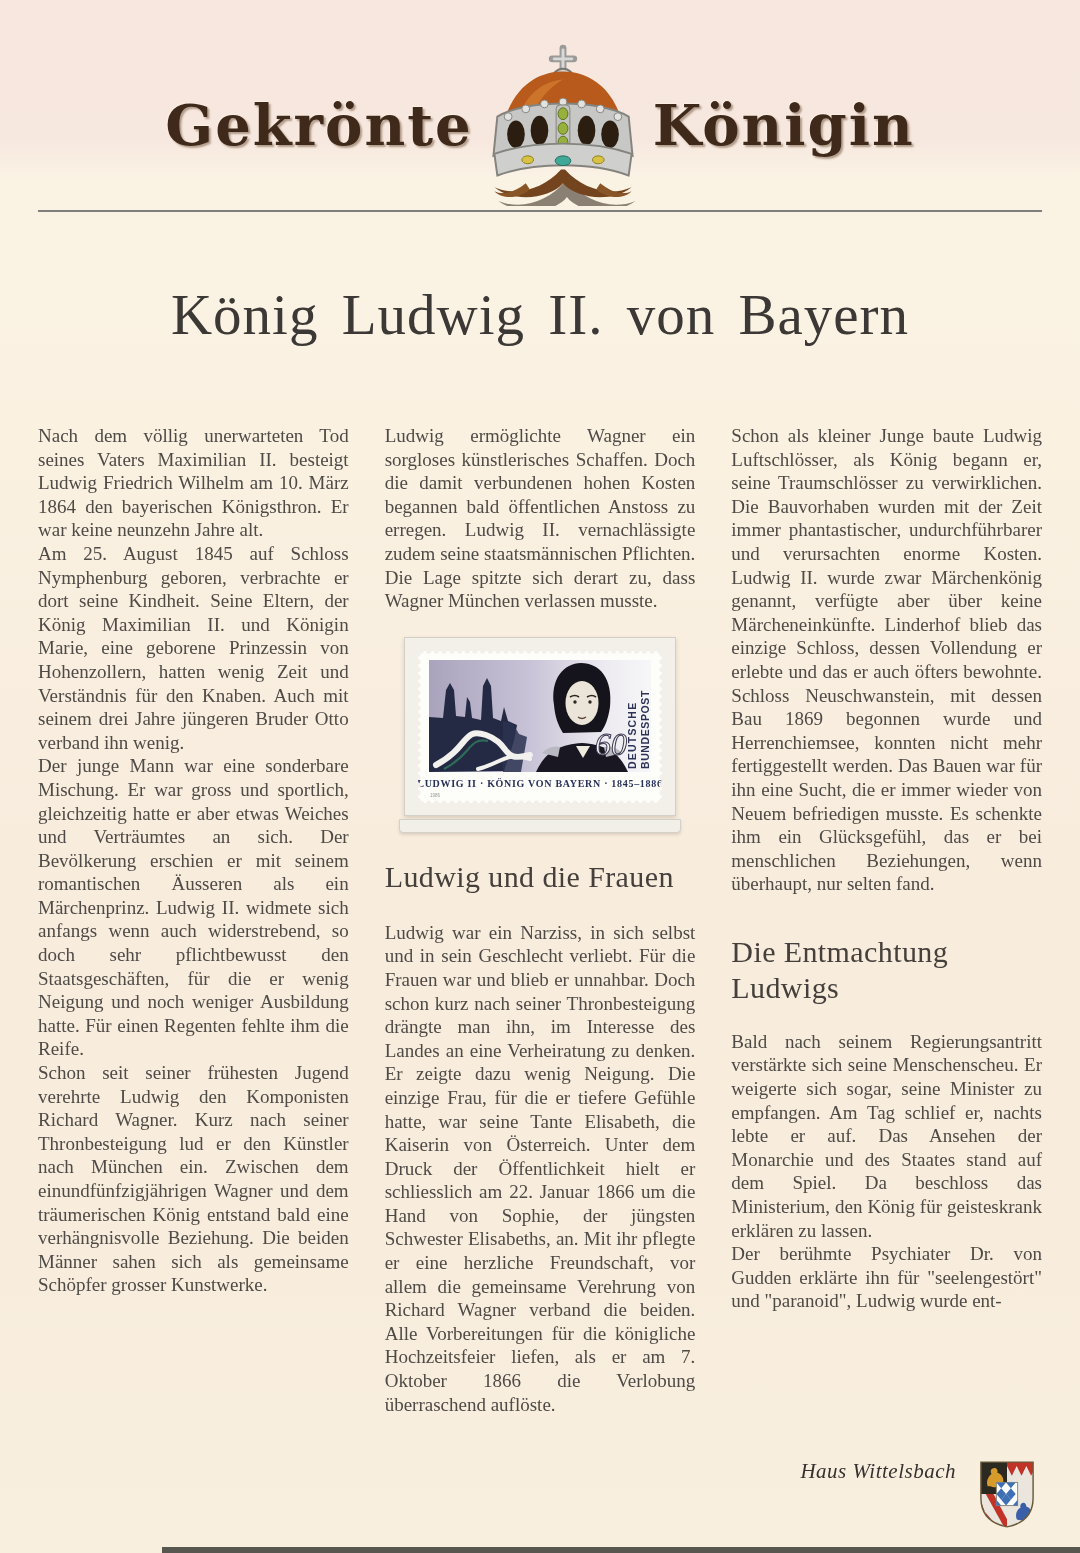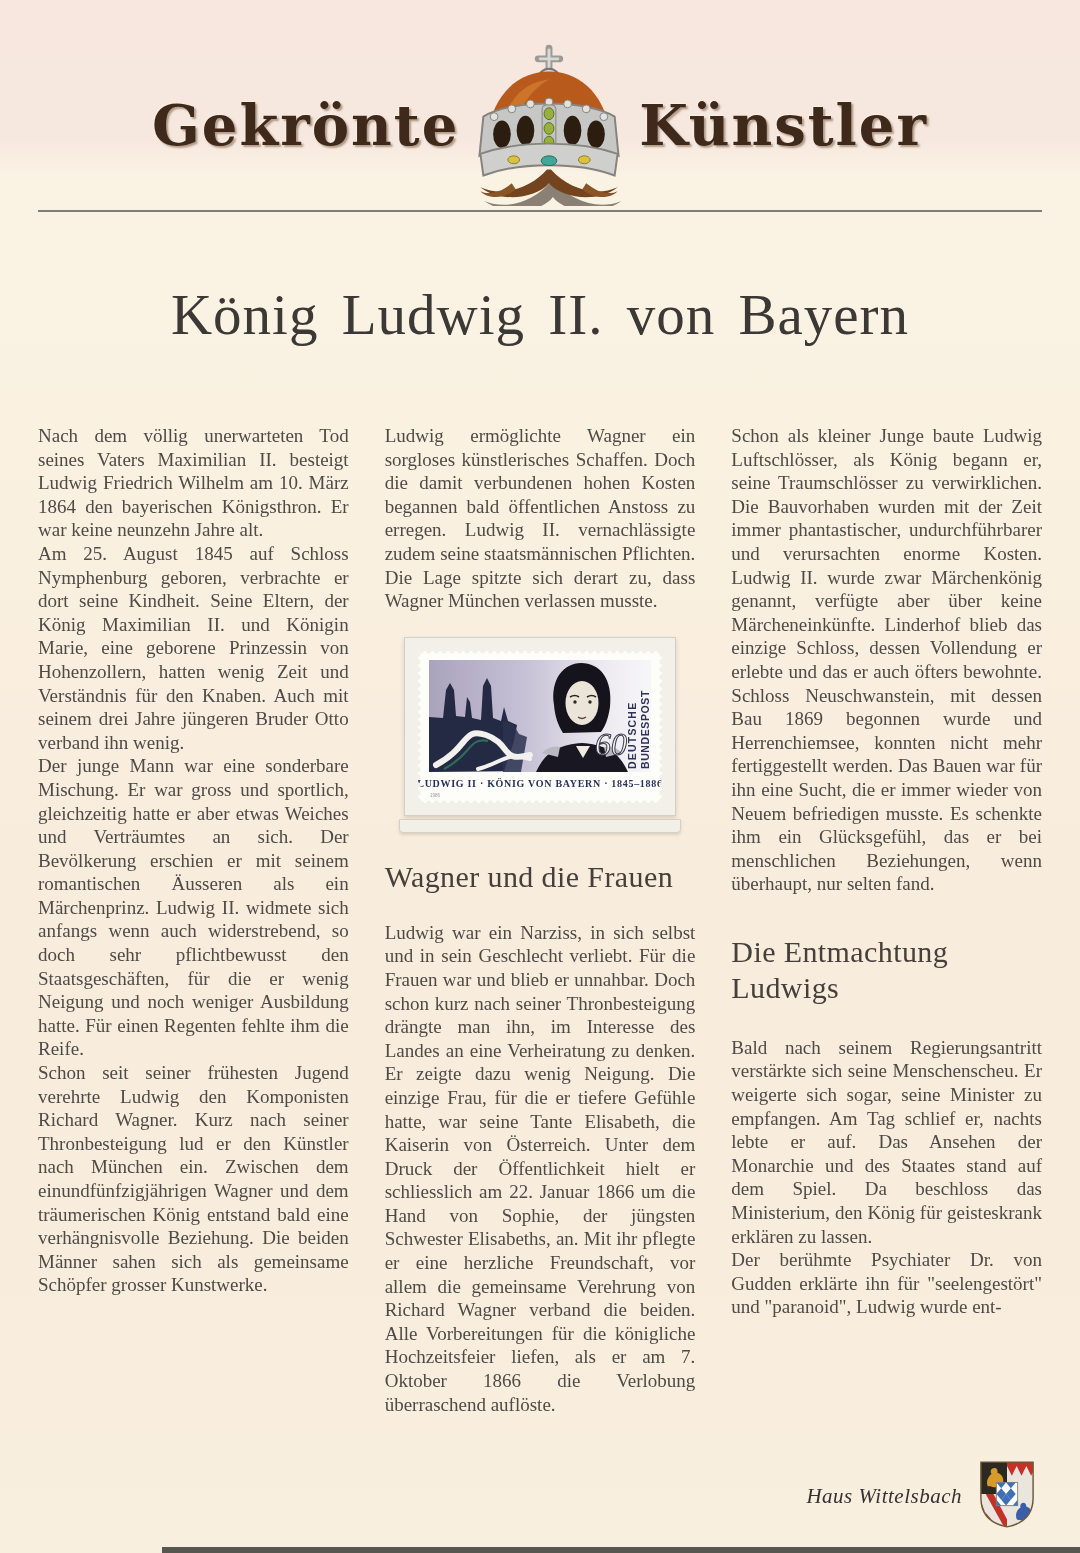--- a/index.html
+++ b/index.html
@@ -48,39 +48,39 @@
     font-size:19px;line-height:23.6px;color:#4e4a46;
   }
   .col h2{
     margin:0;font-weight:400;font-family:"Liberation Serif", serif;
     font-size:30px;line-height:36px;color:#45403c;letter-spacing:.4px;
   }
   .col1 h2{margin-top:72px;margin-bottom:46px;}
   .col2 h2{margin-top:26px;margin-bottom:26px;}
   .col2 .after-heading{margin-top:2px;}
   .col3 .h-first{margin-bottom:32px;}
-  .col3 .h-second{margin-top:38px;margin-bottom:30px;}
+  .col3 .h-second{margin-top:38px;margin-bottom:24px;}
   .col3 .para-follow{margin-top:0;}
   
   .stamp-mount{width:282px;margin:24px auto 0;}
   .stamp-card{
     width:244px;margin:0 auto;background:#f3f0ea;
     border:1px solid #d3d0c8;padding:13px 13px 12px;
     box-shadow:0 2px 4px rgba(80,60,40,.18);
   }
   .stamp-card svg{display:block;}
   .stamp-mount-base{
     width:280px;height:12px;margin:3px auto 0;
     background:#f2efe9;border:1px solid #d3d0c8;border-radius:0 0 4px 4px;
     box-shadow:0 2px 3px rgba(80,60,40,.15);
   }
   
   .footer{
     position:absolute;right:44px;bottom:20px;
-    display:flex;align-items:center;gap:16px;
+    display:flex;gap:22px;
   }
   .footer-label{
     font-style:italic;font-size:21px;color:#343130;letter-spacing:.5px;
   }
   .scan-edge{
     position:absolute;left:162px;right:0;bottom:0;height:6px;
     background:#57564f;
   }
 </style>
 </head>
@@ -126,21 +126,21 @@
         <ellipse cx="100" cy="71" rx="5" ry="6" fill="#97b13c" stroke="#5c7420"></ellipse>
         <ellipse cx="100" cy="86" rx="5" ry="6" fill="#97b13c" stroke="#5c7420"></ellipse>
         <ellipse cx="100" cy="100" rx="5" ry="6" fill="#97b13c" stroke="#5c7420"></ellipse>
 
         <path d="M30,112 C70,98 130,98 170,112 L167,134 C130,120 70,120 33,134 Z" fill="#cfcfcd" stroke="#84837d" stroke-width="2"></path>
         <ellipse cx="100" cy="119" rx="8" ry="5" fill="#3fa896" stroke="#2a6e60"></ellipse>
         <ellipse cx="64" cy="118" rx="6" ry="4" fill="#d7c244" stroke="#8f7d1e"></ellipse>
         <ellipse cx="136" cy="118" rx="6" ry="4" fill="#d7c244" stroke="#8f7d1e"></ellipse>
       </svg>
     </span>
-    <span class="logo-word">Künstler</span>
+    <span class="logo-word">Königin</span>
   </div>
 
   <div class="head-rule"></div>
 
   <div class="page-title">König Ludwig II. von Bayern</div>
 
   <div class="columns">
 
     <div class="col col1">
       <p>Nach dem völlig unerwarteten Tod seines Vaters Maximilian II. besteigt Ludwig Friedrich Wilhelm am 10. März 1864 den bayerischen Königsthron. Er war keine neunzehn Jahre alt.</p>
@@ -200,21 +200,21 @@
               <line x1="3" y1="0" x2="244" y2="0"></line>
               <line x1="3" y1="152" x2="244" y2="152"></line>
               <line x1="0" y1="3" x2="0" y2="152"></line>
               <line x1="244" y1="3" x2="244" y2="152"></line>
             </g>
           </svg>
         </div>
         <div class="stamp-mount-base"></div>
       </div>
 
-      <h2>Wagner und die Frauen</h2>
+      <h2>Ludwig und die Frauen</h2>
       <p class="after-heading">Ludwig war ein Narziss, in sich selbst und in sein Geschlecht verliebt. Für die Frauen war und blieb er unnahbar. Doch schon kurz nach seiner Thronbesteigung drängte man ihn, im Interesse des Landes an eine Verheiratung zu denken. Er zeigte dazu wenig Neigung. Die einzige Frau, für die er tiefere Gefühle hatte, war seine Tante Elisabeth, die Kaiserin von Österreich. Unter dem Druck der Öffentlichkeit hielt er schliesslich am 22. Januar 1866 um die Hand von Sophie, der jüngsten Schwester Elisabeths, an. Mit ihr pflegte er eine herzliche Freundschaft, vor allem die gemeinsame Verehrung von Richard Wagner verband die beiden. Alle Vorbereitungen für die königliche Hochzeitsfeier liefen, als er am 7. Oktober 1866 die Verlobung überraschend auflöste.</p>
     </div>
 
     <div class="col col3">
       <p>Schon als kleiner Junge baute Ludwig Luftschlösser, als König begann er, seine Traumschlösser zu verwirklichen. Die Bauvorhaben wurden mit der Zeit immer phantastischer, undurchführbarer und verursachten enorme Kosten. Ludwig II. wurde zwar Märchenkönig genannt, verfügte aber über keine Märcheneinkünfte. Linderhof blieb das einzige Schloss, dessen Vollendung er erlebte und das er auch öfters bewohnte. Schloss Neuschwanstein, mit dessen Bau 1869 begonnen wurde und Herrenchiemsee, konnten nicht mehr fertiggestellt werden. Das Bauen war für ihn eine Sucht, die er immer wieder von Neuem befriedigen musste. Es schenkte ihm ein Glücksgefühl, das er bei menschlichen Beziehungen, wenn überhaupt, nur selten fand.</p>
       <h2 class="h-second">Die Entmachtung Ludwigs</h2>
       <p>Bald nach seinem Regierungsantritt verstärkte sich seine Menschenscheu. Er weigerte sich sogar, seine Minister zu empfangen. Am Tag schlief er, nachts lebte er auf. Das Ansehen der Monarchie und des Staates stand auf dem Spiel. Da beschloss das Ministerium, den König für geisteskrank erklären zu lassen.</p>
       <p class="para-follow">Der berühmte Psychiater Dr. von Gudden erklärte ihn für "seelengestört" und "paranoid", Ludwig wurde ent-</p>
     </div>
 

